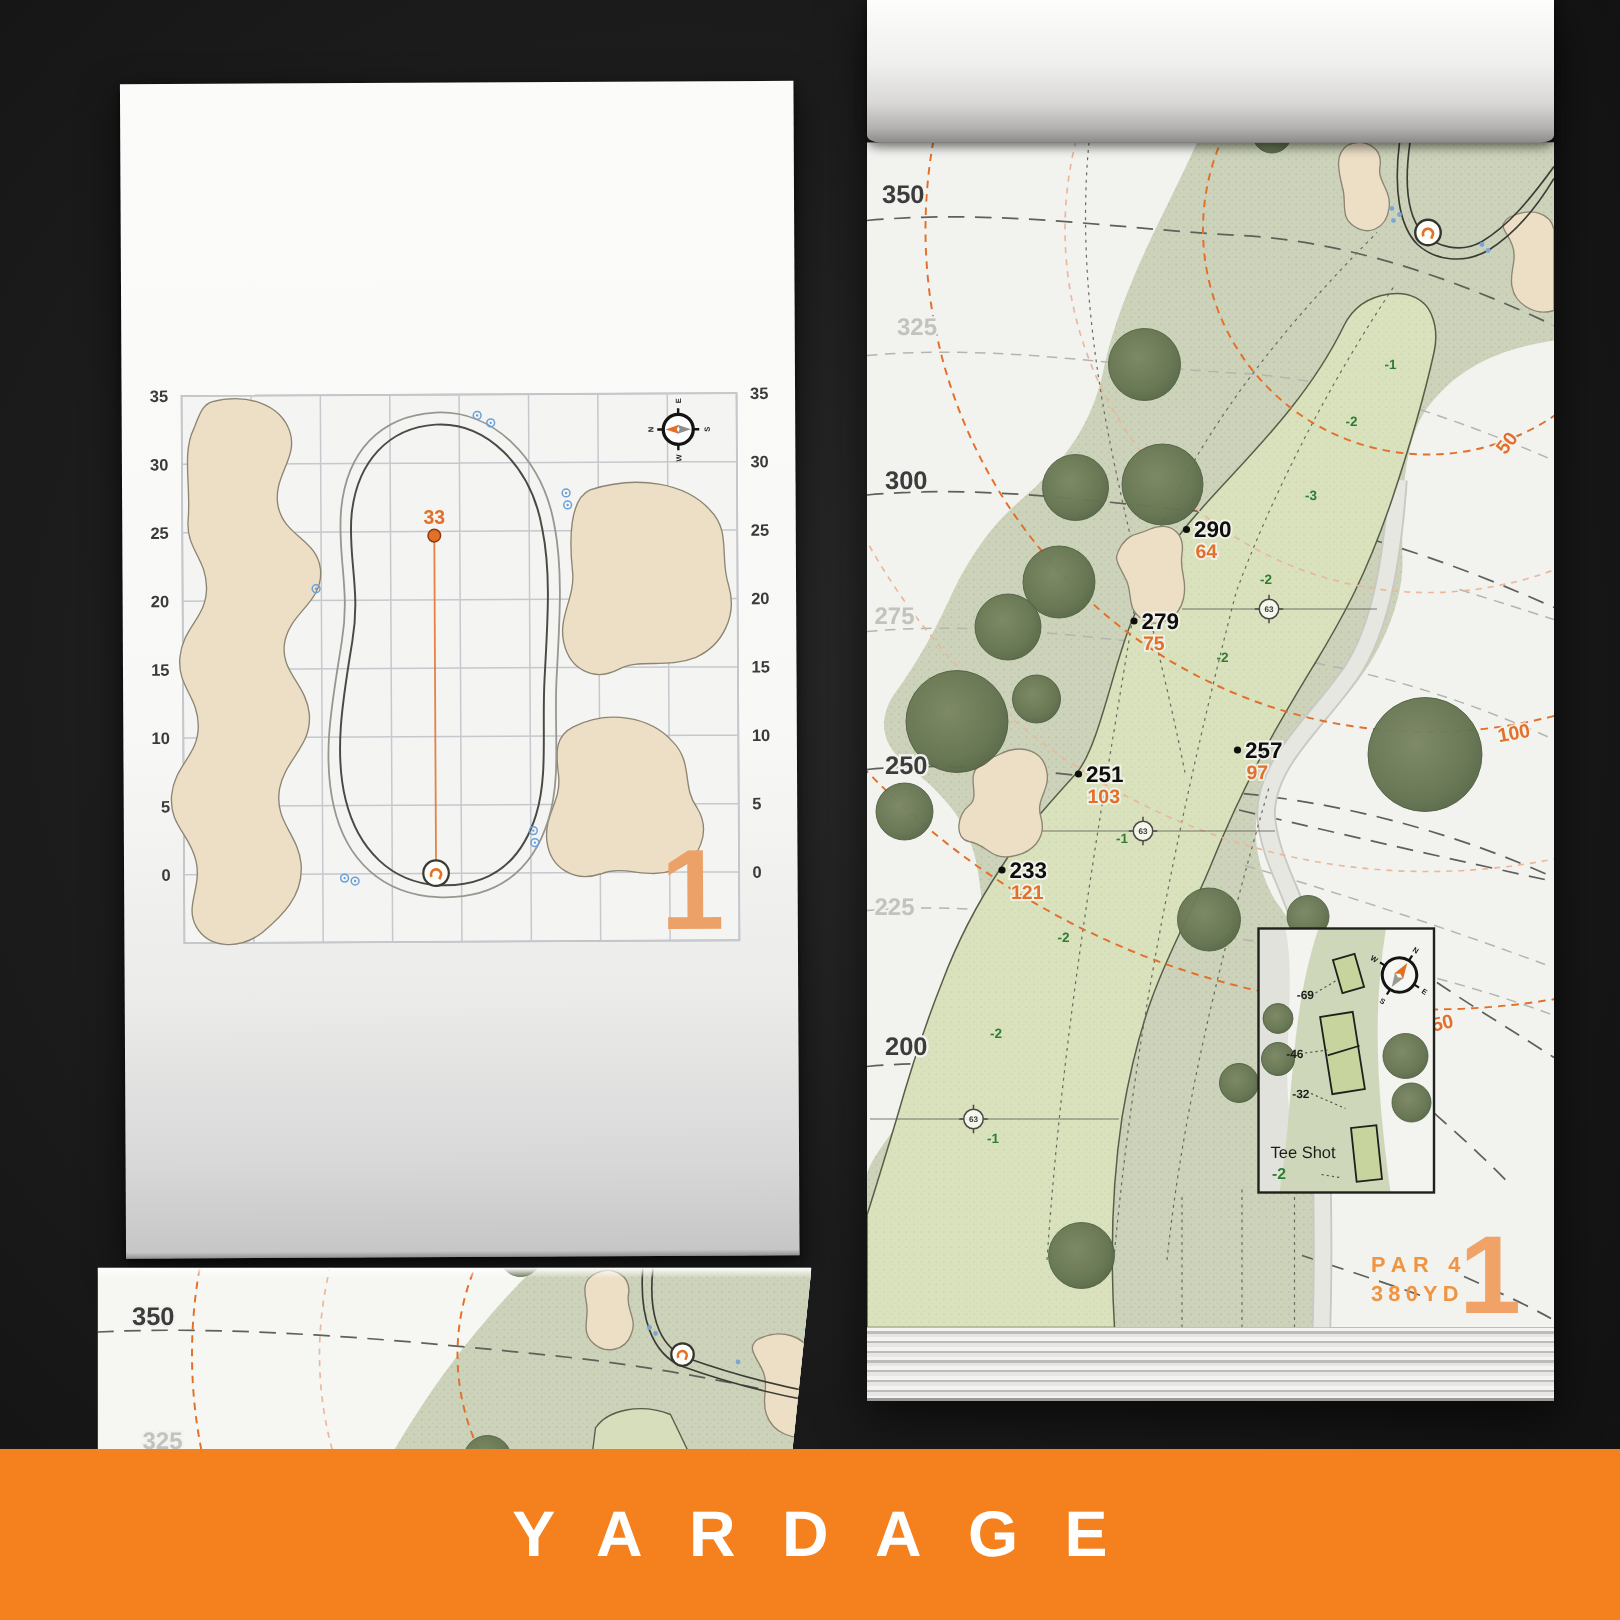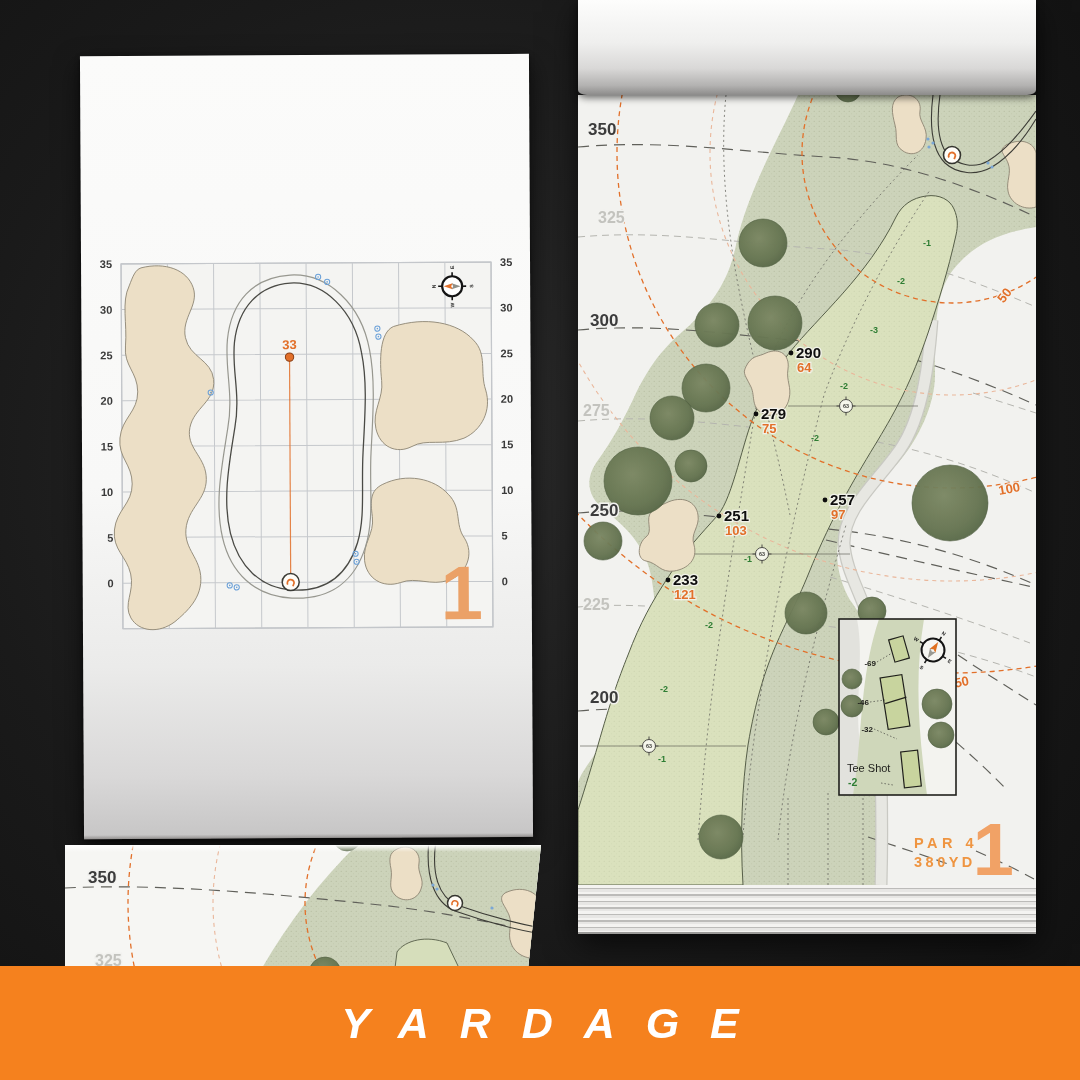--- a/index.html
+++ b/index.html
@@ -26,21 +26,21 @@
   .curl{position:absolute;left:0;top:0;width:458px;height:95px;
     background:linear-gradient(180deg,#fdfdfc 0%,#efefee 45%,#d9d8d7 72%,#b3b2b1 90%,#8c8b8a 100%);
     border-radius:0 0 9px 9px / 0 0 5px 5px;
     box-shadow:0 3px 7px rgba(0,0,0,.55);z-index:2;}
   .mapwrap{position:absolute;left:0;top:95px;width:458px;height:790px;overflow:hidden;background:#f2f2ef;}
   .stack{position:absolute;left:0;top:885px;width:458px;height:47px;
     background:repeating-linear-gradient(180deg,#f4f3f1 0px,#f4f3f1 2.5px,#bcbbb9 2.5px,#bcbbb9 4px,#e7e6e4 4px,#e7e6e4 6.5px);
     border-bottom:2px solid #9b9a98;}
   
   .banner{position:absolute;left:0;top:966px;width:1080px;height:114px;background:#f5811e;
-    display:flex;align-items:center;justify-content:center;z-index:5;font-style:italic;}
+    display:flex;align-items:center;justify-content:center;z-index:5;}
   .banner span{color:#ffffff;font-weight:bold;font-size:43px;letter-spacing:.72em;padding-left:.72em;}
   svg{display:block;}
   svg text{font-family:"Liberation Sans", sans-serif;}
   
   .tick-maj{font-size:17px;font-weight:bold;fill:#3c3c3c;paint-order:stroke;stroke:#f2f2ef;stroke-width:3px;}
   .tick-min{font-size:16px;font-weight:bold;fill:#c3c3be;paint-order:stroke;stroke:#f2f2ef;stroke-width:3px;}
   .pt-carry{font-size:15px;font-weight:bold;fill:#0e0e0e;paint-order:stroke;stroke:rgba(244,244,240,.85);stroke-width:2.6px;}
   .pt-togo{font-size:13px;font-weight:bold;fill:#e2702a;paint-order:stroke;stroke:rgba(244,244,240,.85);stroke-width:2.4px;}
   .elev{font-size:9px;font-weight:bold;fill:#2e7d33;text-anchor:middle;}
   .arclab{font-size:13px;font-weight:bold;fill:#e2702a;text-anchor:middle;paint-order:stroke;stroke:rgba(244,244,240,.8);stroke-width:2.4px;}

